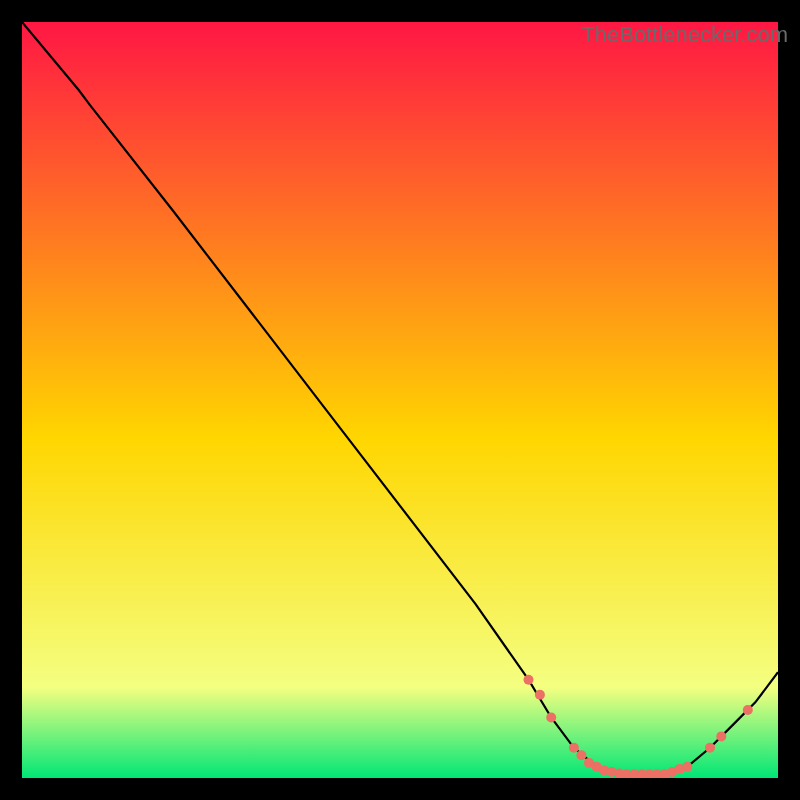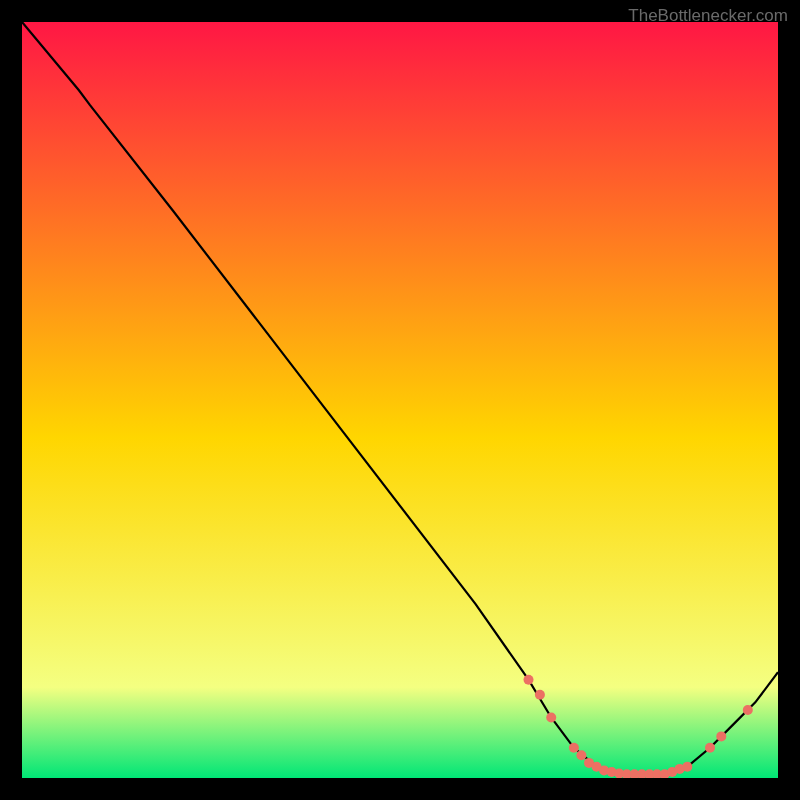--- a/index.html
+++ b/index.html
@@ -6,24 +6,24 @@
     margin: 0;
     padding: 0;
     width: 800px;
     height: 800px;
     background: #000;
     font-family: Arial, Helvetica, sans-serif;
     position: relative;
   }
   .watermark {
     position: absolute;
-    top: 6px;
+    top: 22px;
     right: 12px;
     color: #6a6a6a;
-    font-size: 17px;
+    font-size: 22px;
     z-index: 5;
     user-select: none;
   }
   .plot {
     position: absolute;
     left: 22px;
     top: 22px;
     width: 756px;
     height: 756px;
   }

